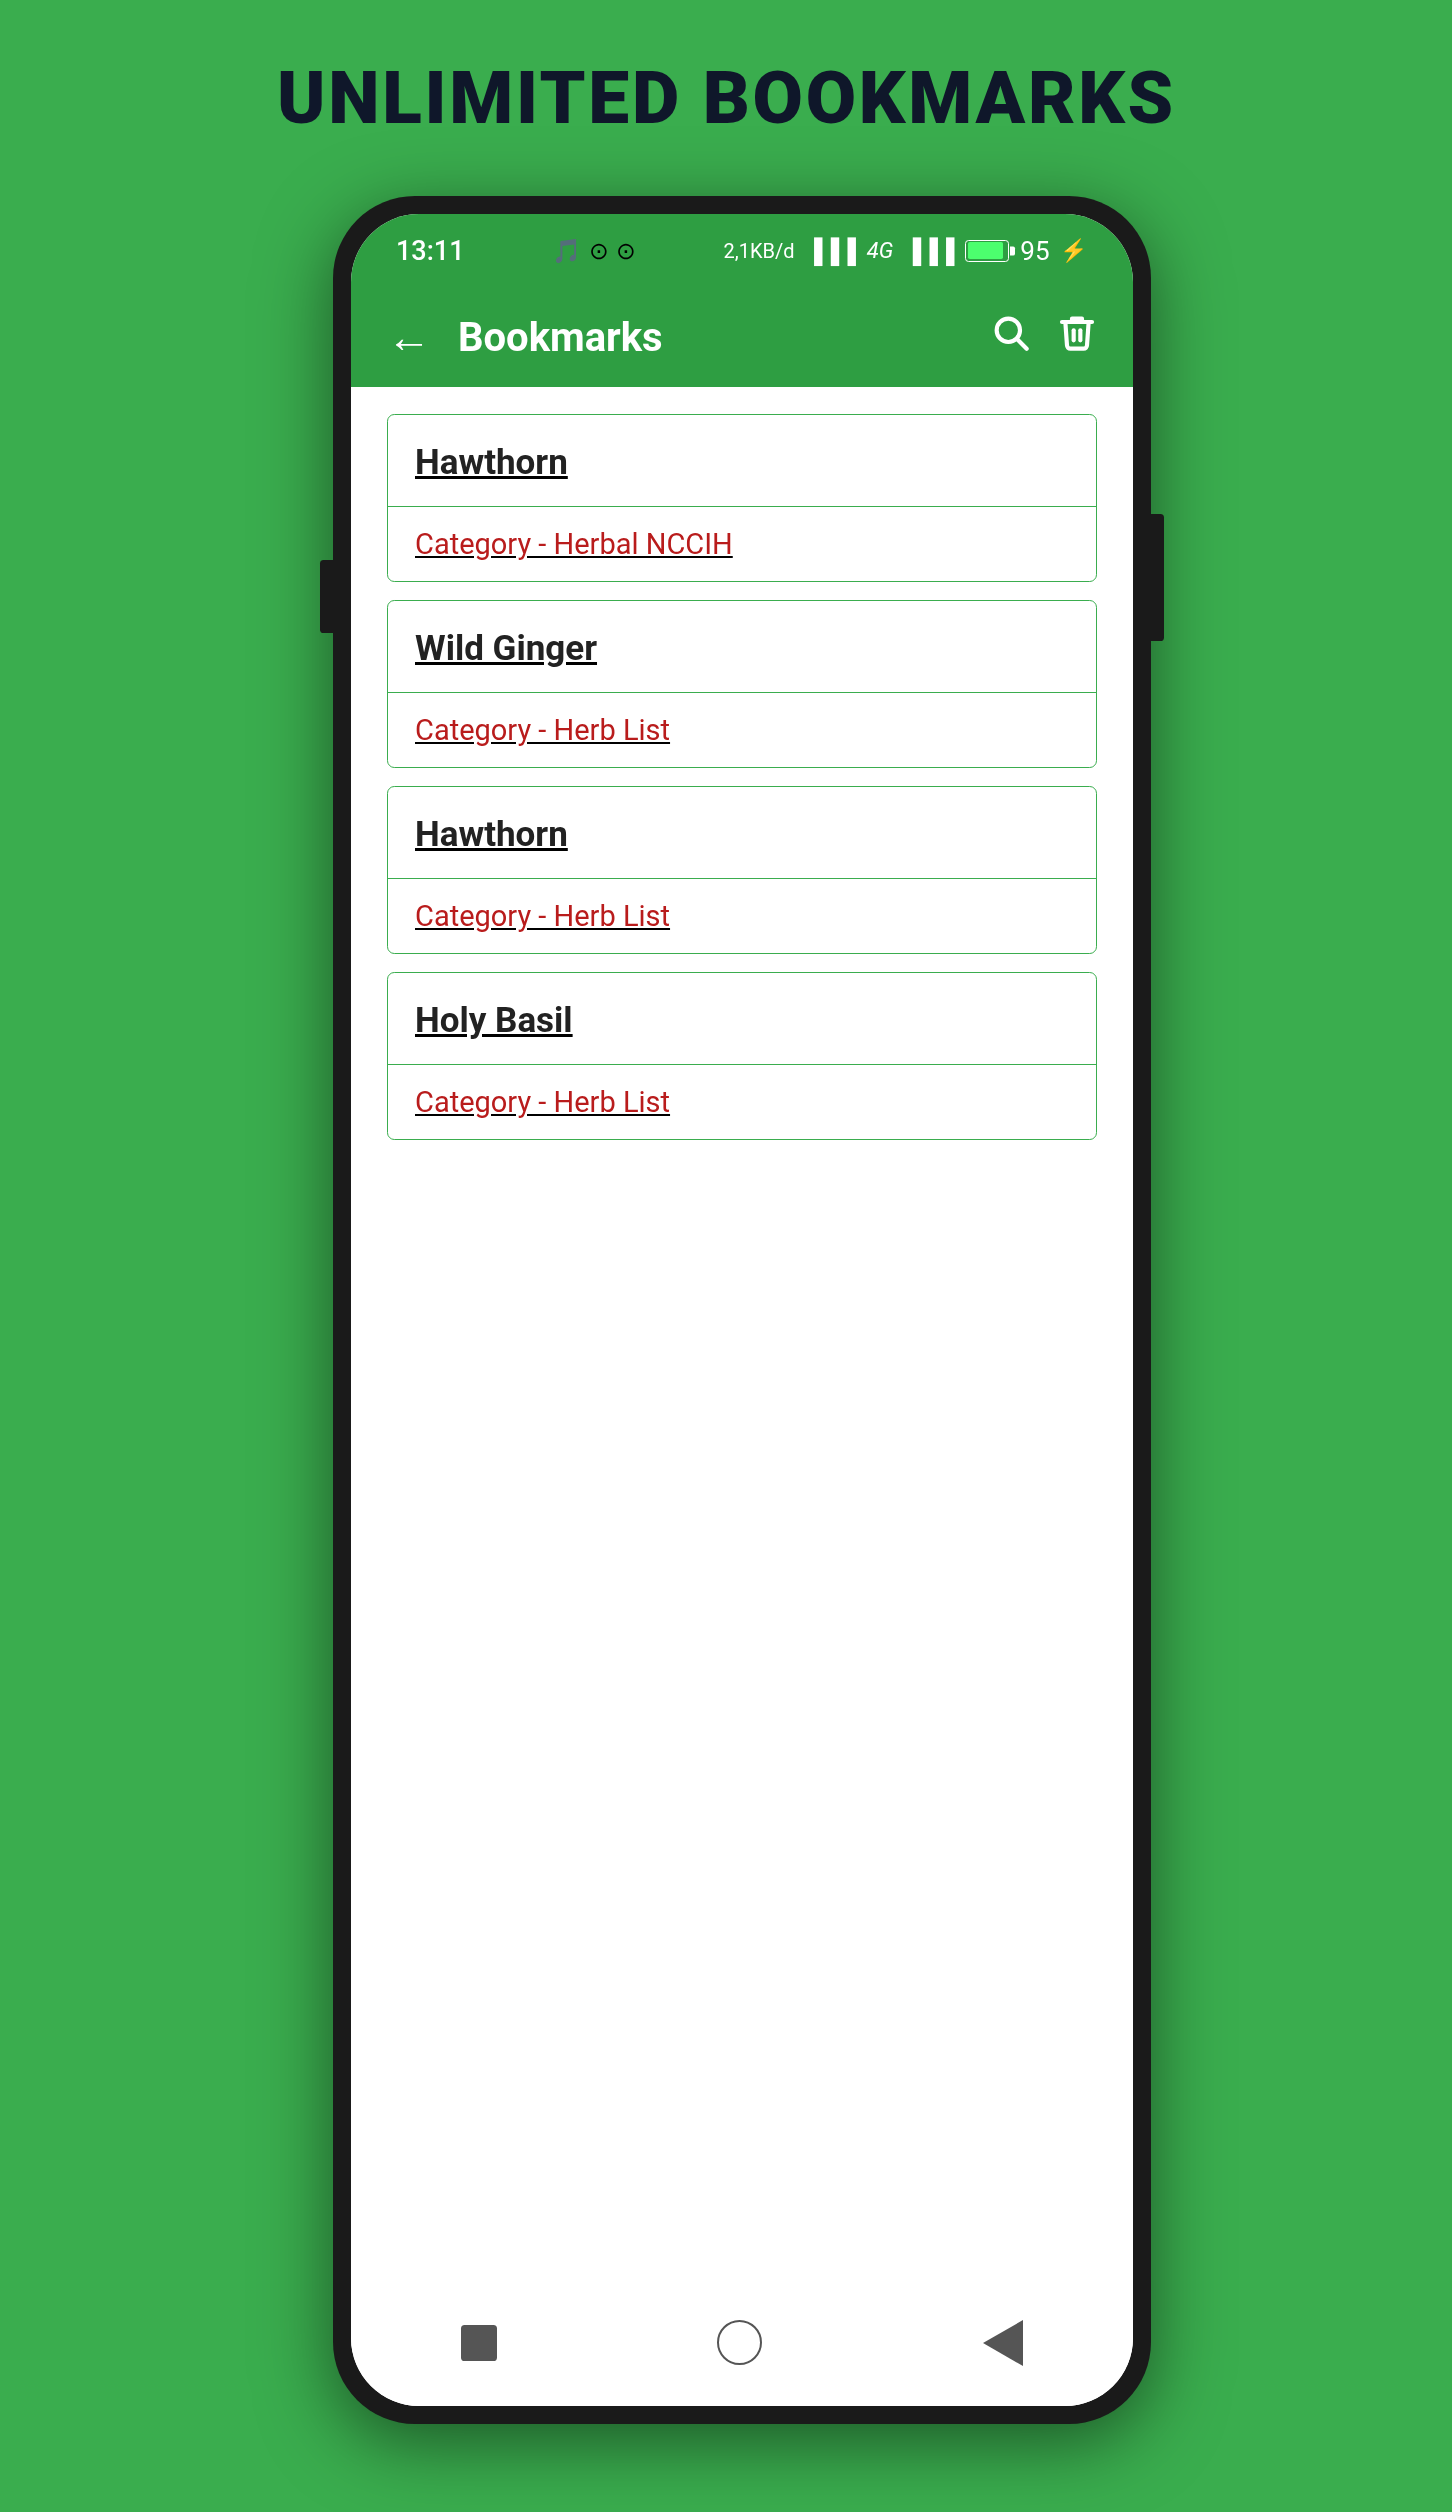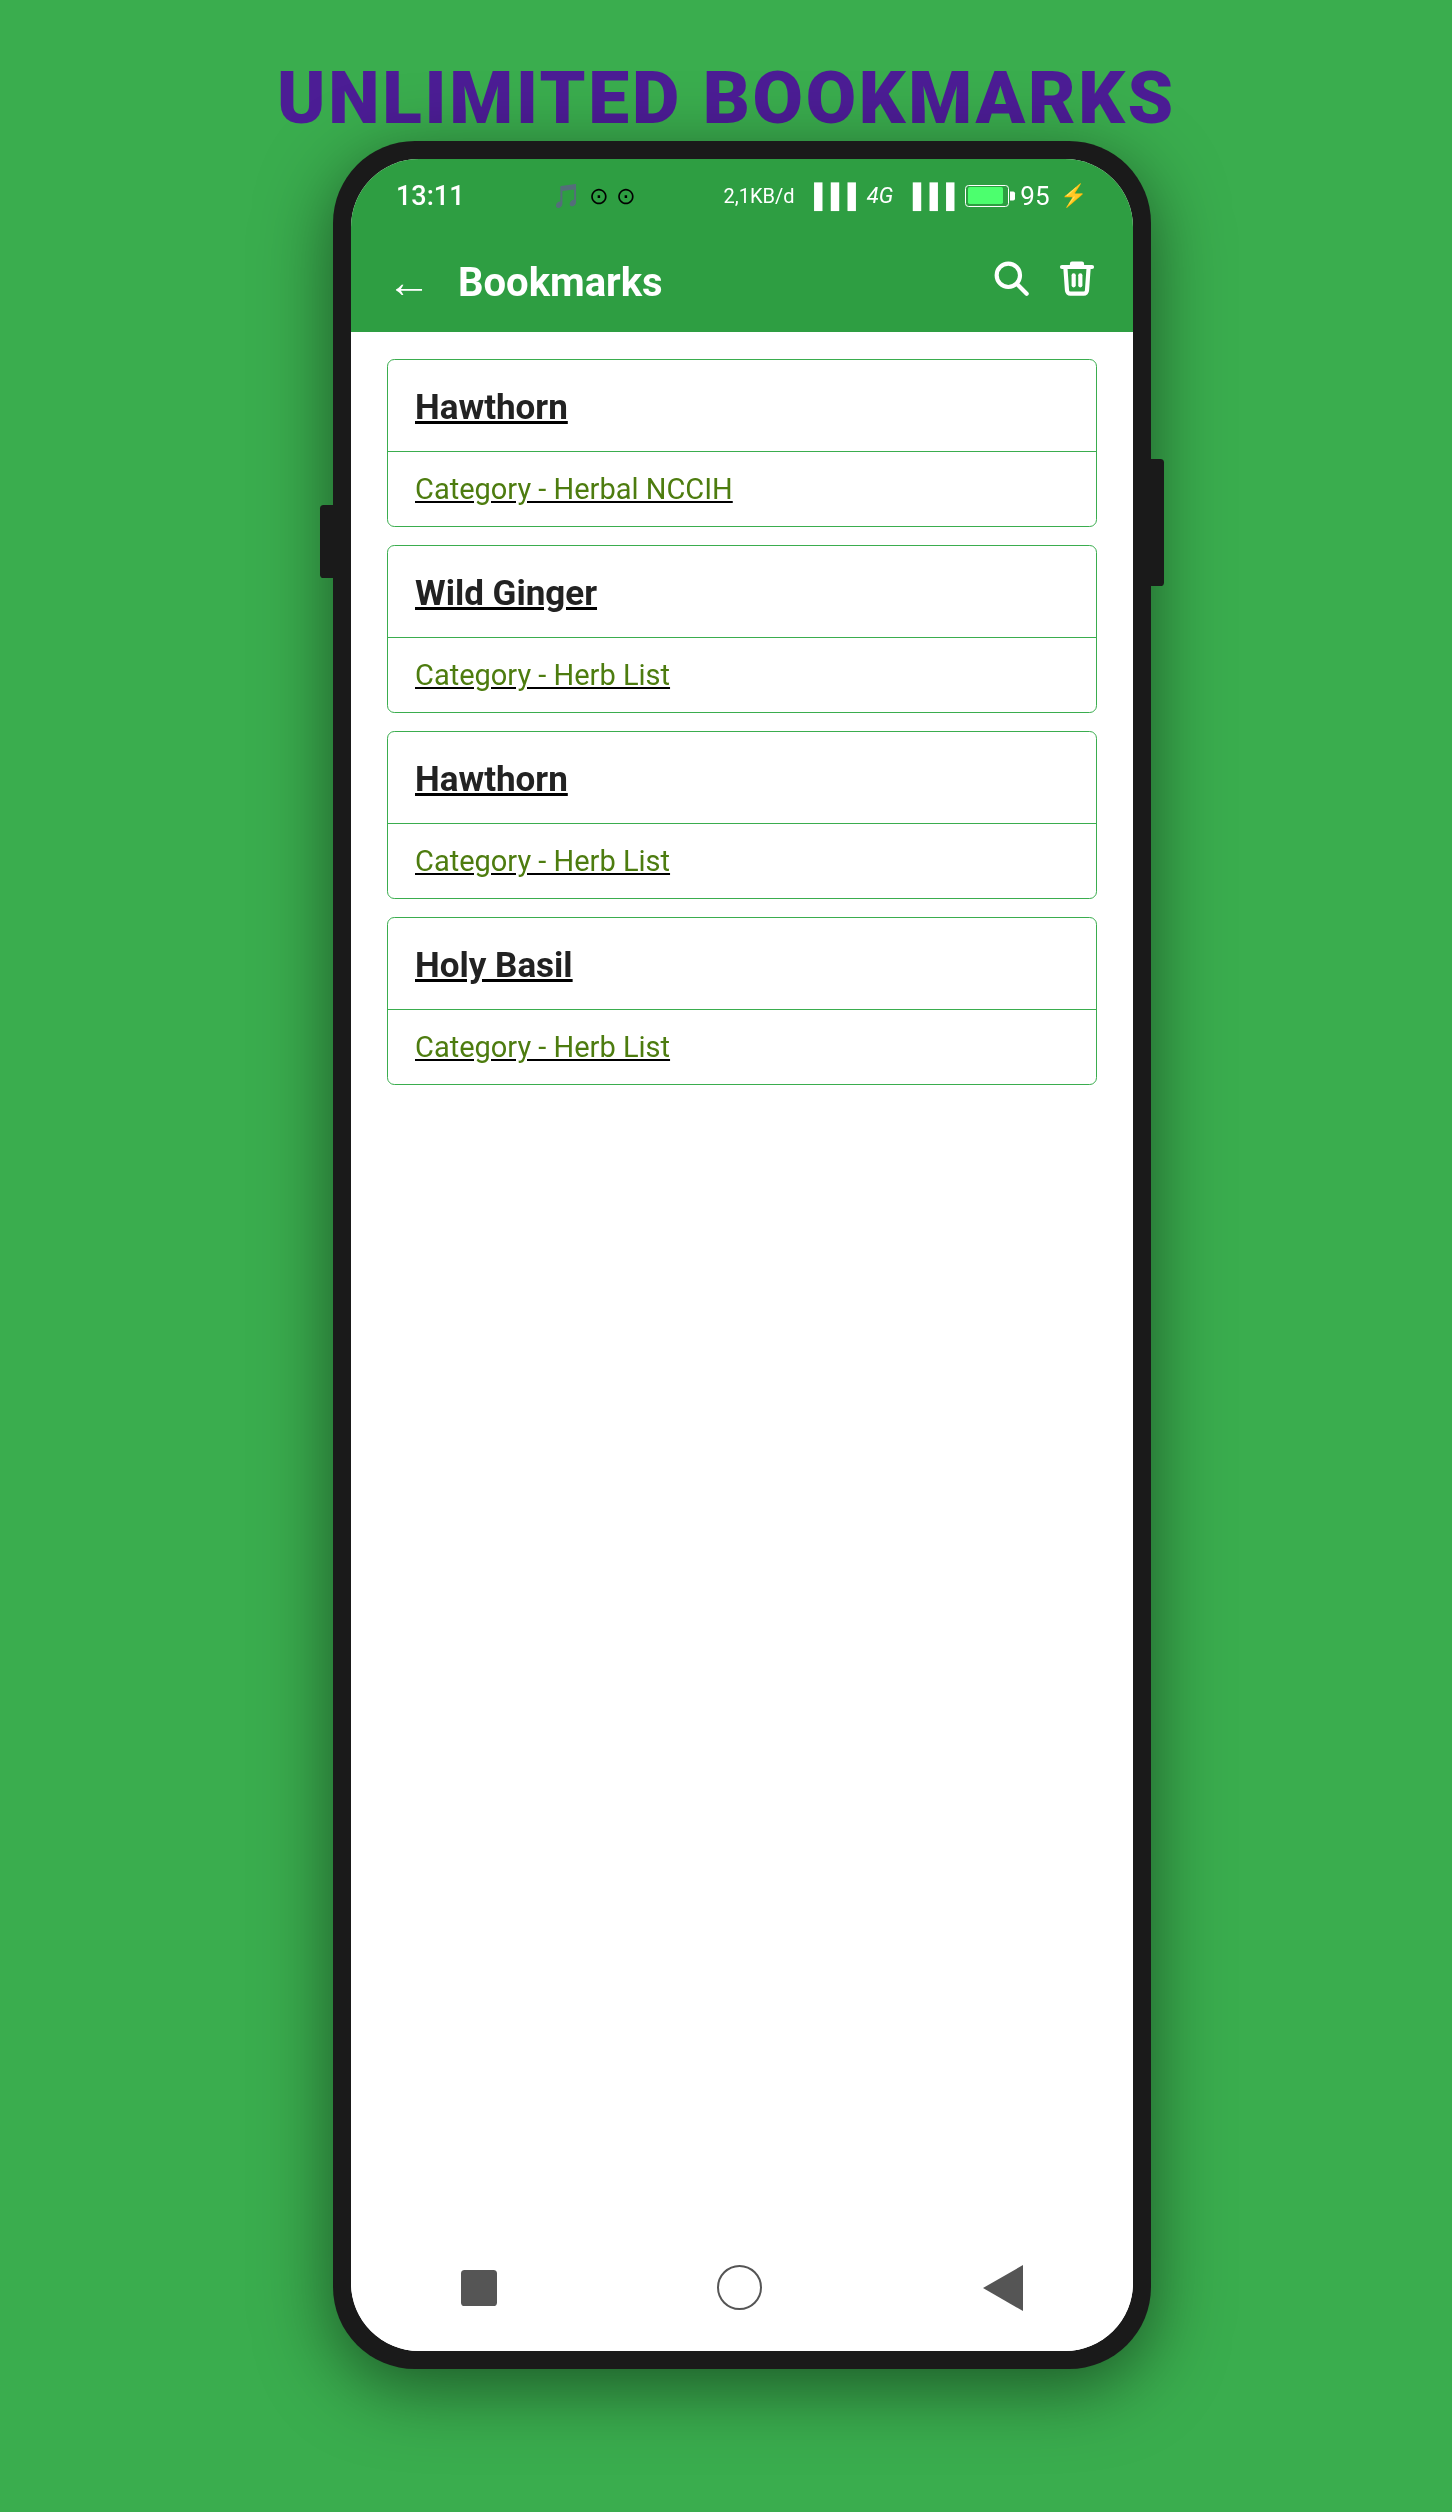--- a/index.html
+++ b/index.html
@@ -9,25 +9,26 @@
       height: 2512px;
       background-color: #3aad4e;
       display: flex;
       flex-direction: column;
       align-items: center;
       font-family: 'Roboto', Arial, sans-serif;
       overflow: hidden;
     }
 
     .page-title {
-      color: #4c1d95;
+      color: #0f172a;
       font-size: 73px;
       font-weight: 900;
       letter-spacing: 2.7px;
       margin-top: 55px;
+      margin-bottom: 55px;
     }
 
     
     .phone-frame {
       width: 818px;
       height: 2228px;
       background: #1a1a1a;
       border-radius: 82px;
       position: relative;
       padding: 18px;
@@ -188,21 +189,21 @@
       padding: 27px 27px 23px;
       font-size: 35px;
       font-weight: 700;
       color: #222;
       border-bottom: 1.4px solid #3aad4e;
     }
 
     .bookmark-category {
       padding: 20px 27px;
       font-size: 29px;
-      color: #4d7c0f;
+      color: #b91c1c;
     }
 
     
     .bottom-nav {
       background: #fff;
       height: 118px;
       display: flex;
       align-items: center;
       justify-content: space-around;
       flex-shrink: 0;

